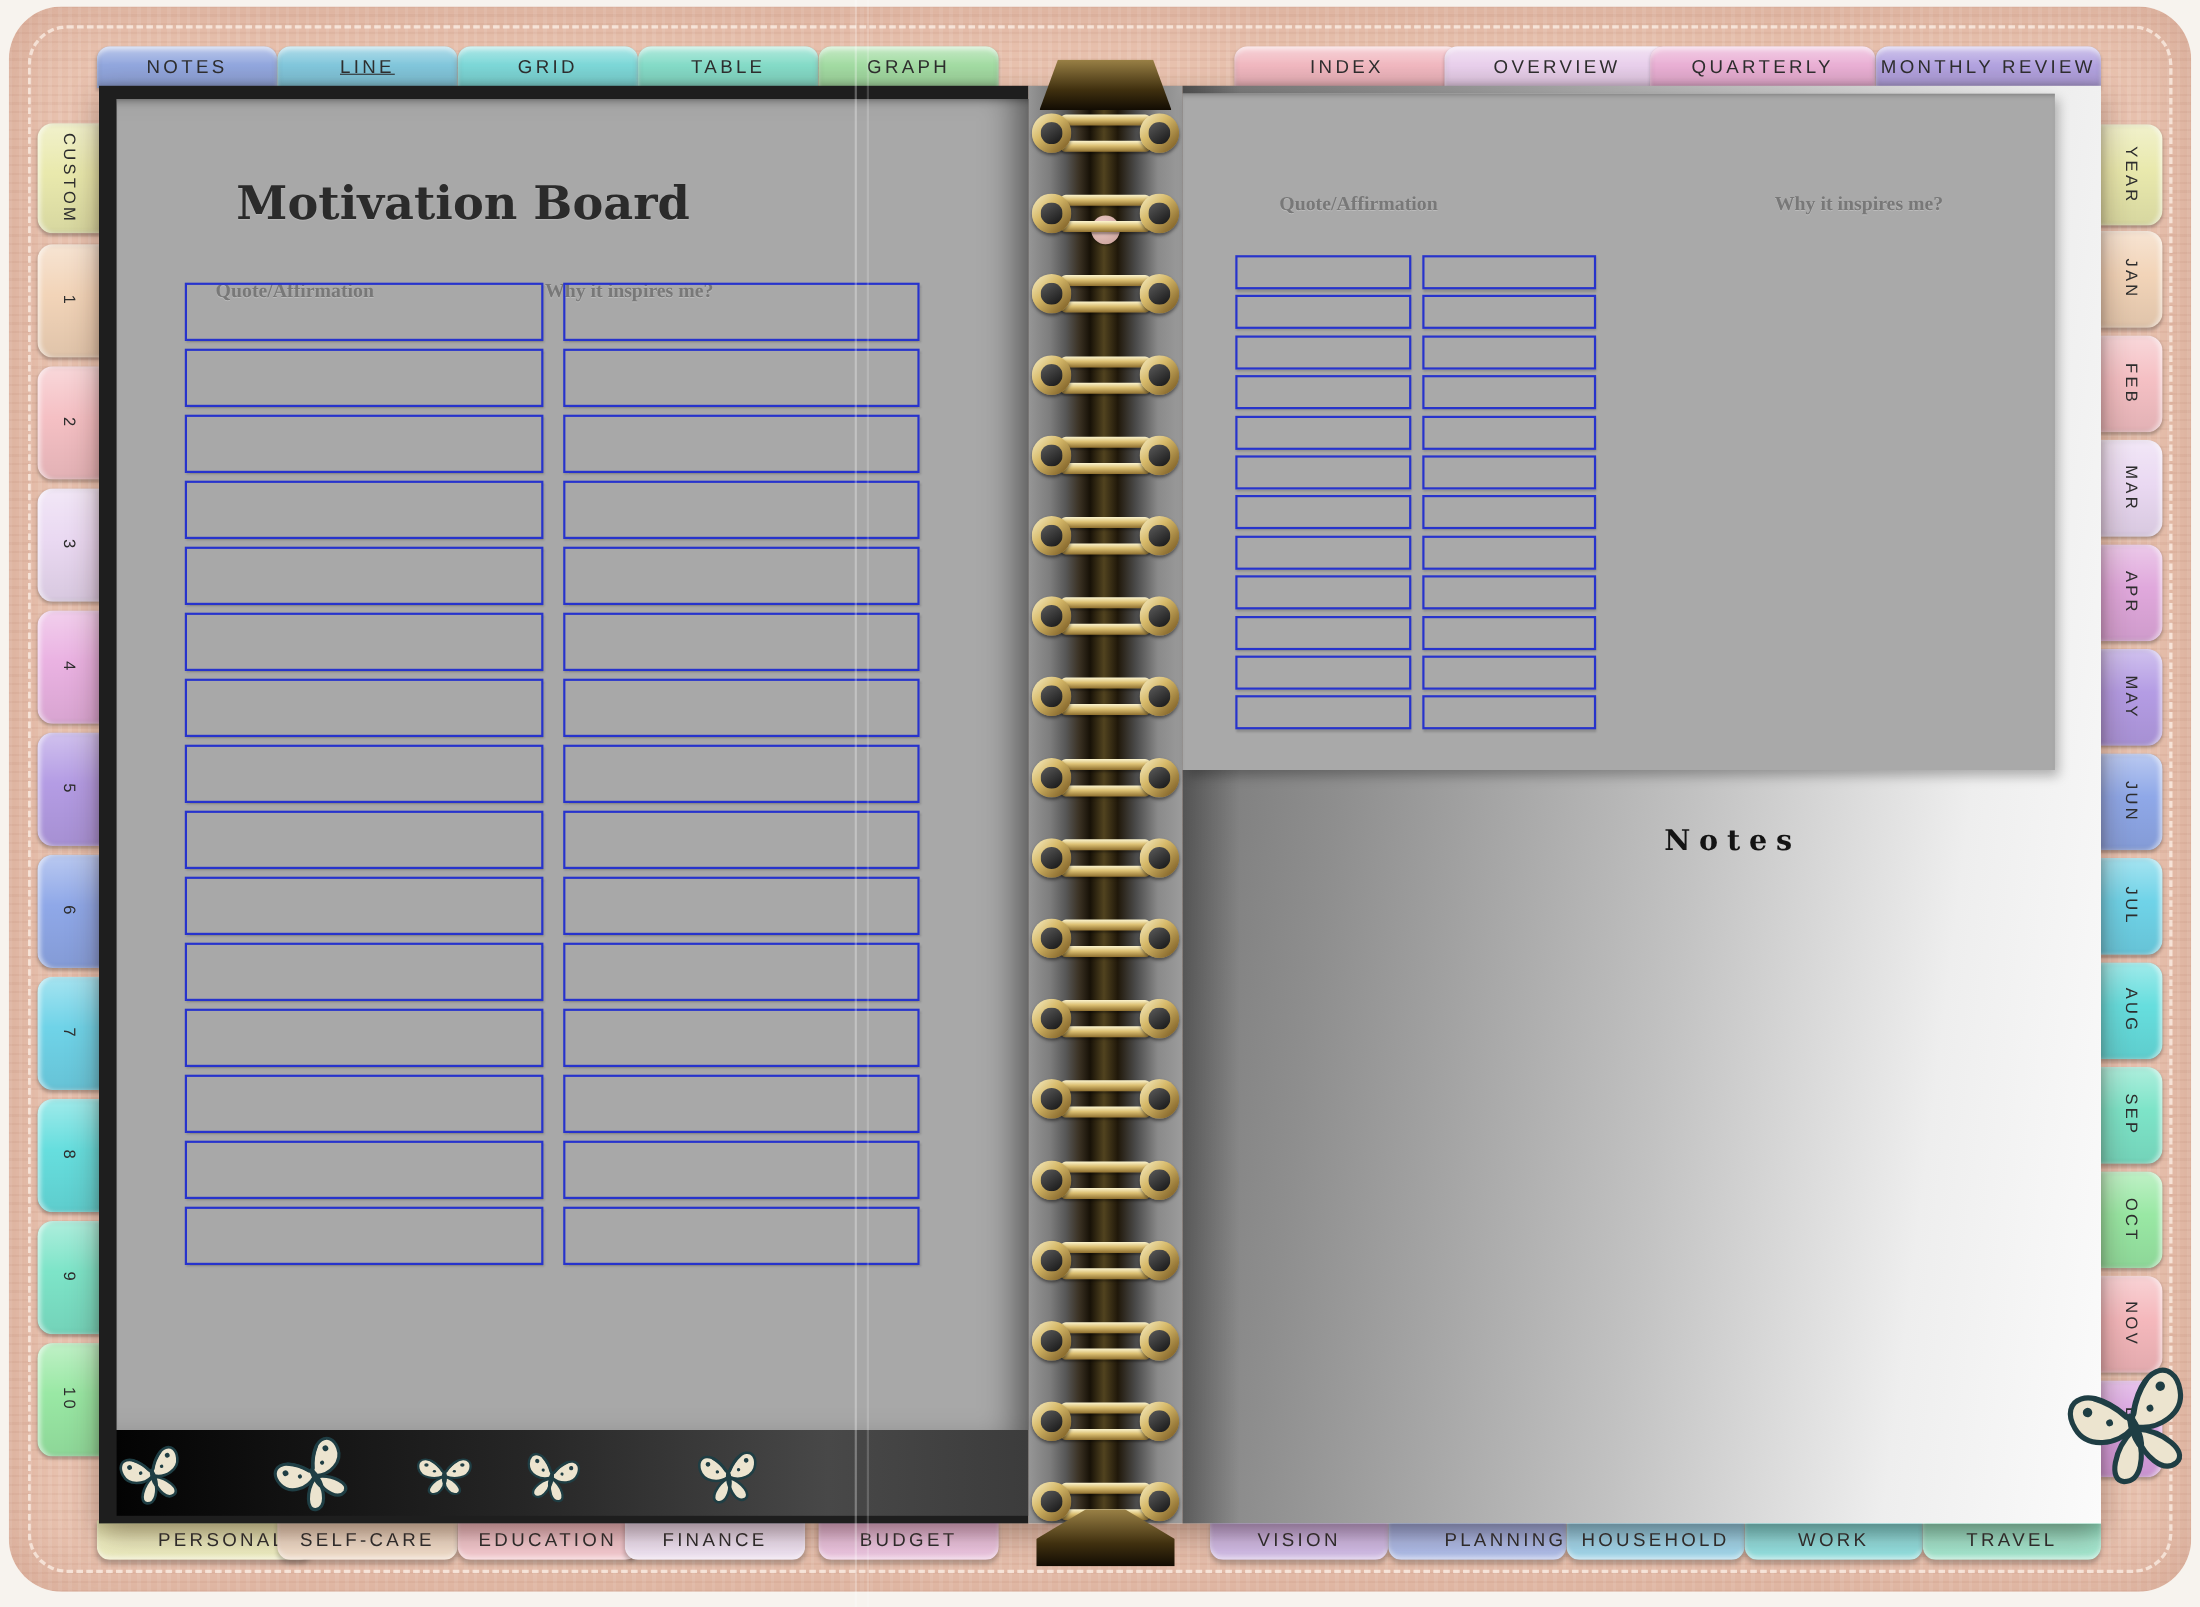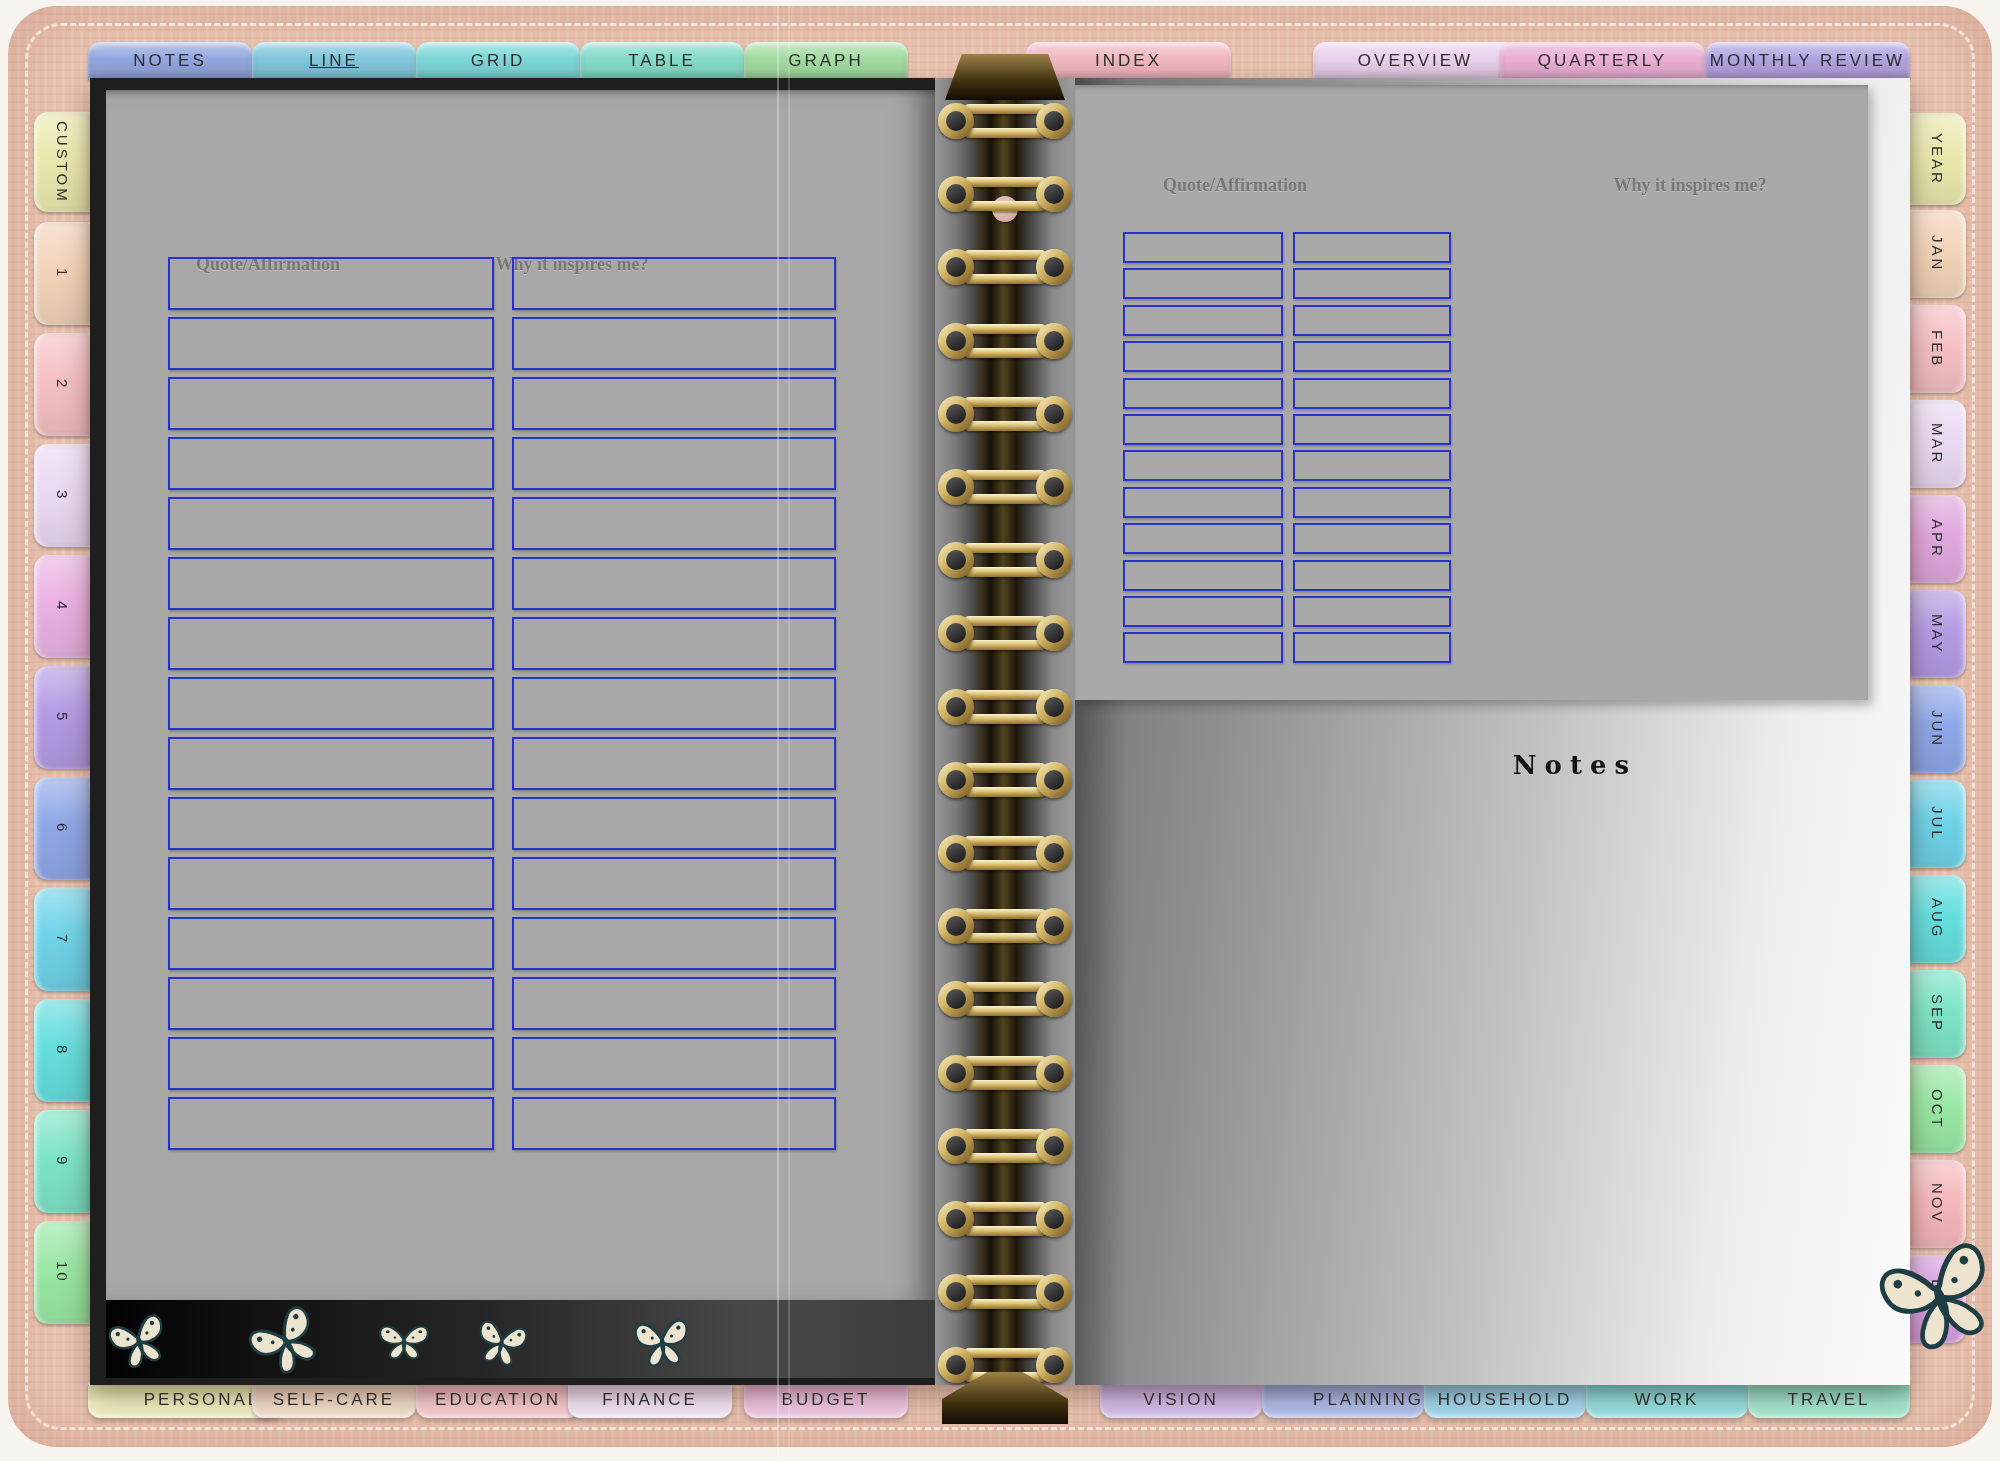--- a/index.html
+++ b/index.html
@@ -116,20 +116,21 @@
         <circle cx="22" cy="30" r="1.6" fill="#1f3e44" stroke="none"></circle>
         <circle cx="42" cy="30" r="1.6" fill="#1f3e44" stroke="none"></circle>
       </g>
     </defs>
   </svg>
 
   <div class="book">
 
     <div class="left-page">
       <div class="left-paper">
+        <h1 class="page-title">Motivation Board</h1>
         <div class="col-header lp-h1">Quote/Affirmation</div>
         <div class="col-header lp-h2">Why it inspires me?</div>
         <div class="boxcol" id="lcol1">
             <div class="entry-box" style="top: 0px; width: 326px; height: 53px;"></div>
             <div class="entry-box" style="top: 60px; width: 326px; height: 53px;"></div>
             <div class="entry-box" style="top: 120px; width: 326px; height: 53px;"></div>
             <div class="entry-box" style="top: 180px; width: 326px; height: 53px;"></div>
             <div class="entry-box" style="top: 240px; width: 326px; height: 53px;"></div>
             <div class="entry-box" style="top: 300px; width: 326px; height: 53px;"></div>
             <div class="entry-box" style="top: 360px; width: 326px; height: 53px;"></div>
@@ -341,21 +342,21 @@
     </div>
     <div class="tab tab-top" style="--c: #7dd8d8; left: 416px; top: 42px; width: 164px; height: 38px;">
       <span>GRID</span>
     </div>
     <div class="tab tab-top" style="--c: #85dcc8; left: 580px; top: 42px; width: 164px; height: 38px;">
       <span>TABLE</span>
     </div>
     <div class="tab tab-top" style="--c: #a3dca3; left: 744px; top: 42px; width: 164px; height: 38px;">
       <span>GRAPH</span>
     </div>
-    <div class="tab tab-top" style="--c: #f1b8c0; left: 1026px; top: 42px; width: 205px; height: 38px; justify-content: center;">
+    <div class="tab tab-top" style="--c: #f1b8c0; left: 1122px; top: 42px; width: 205px; height: 38px; justify-content: center;">
       <span>INDEX</span>
     </div>
     <div class="tab tab-top" style="--c: #e9d0ec; left: 1295px; top: 42px; width: 205px; height: 38px; margin-left: 18px;">
       <span>OVERVIEW</span>
     </div>
     <div class="tab tab-top" style="--c: #eab0d5; left: 1500px; top: 42px; width: 205px; height: 38px;">
       <span>QUARTERLY</span>
     </div>
     <div class="tab tab-top" style="--c: #b3a3e0; left: 1705px; top: 42px; width: 205px; height: 38px;">
       <span>MONTHLY REVIEW</span>

